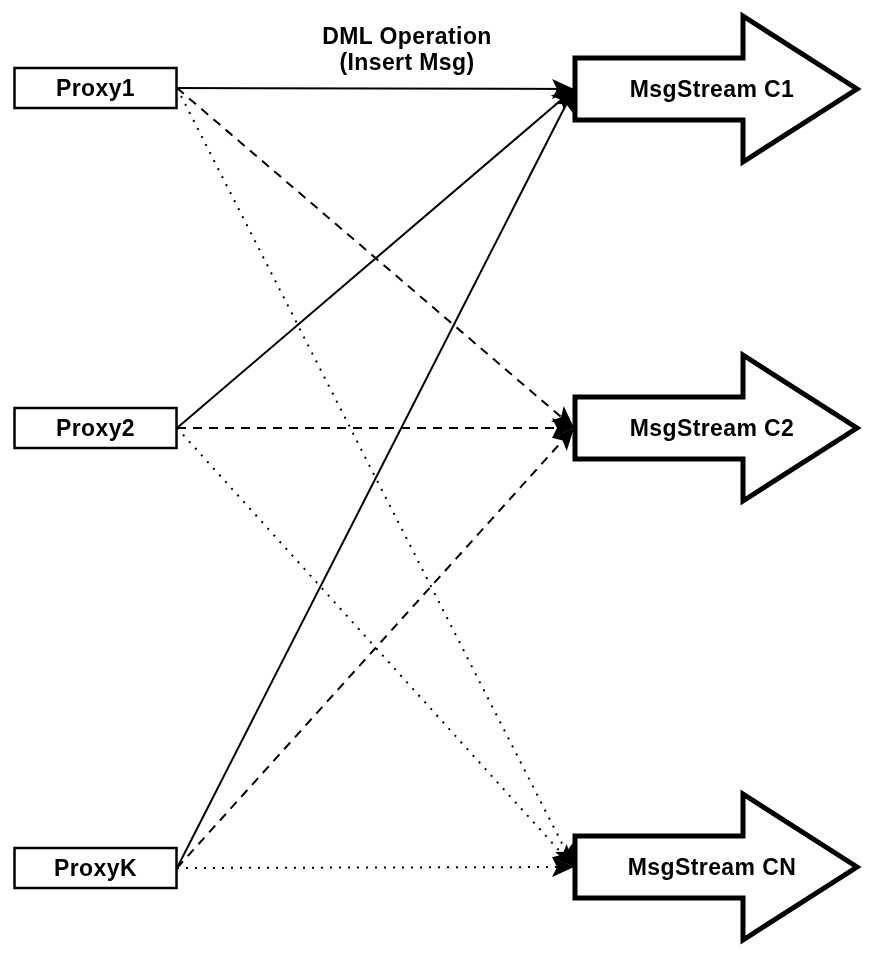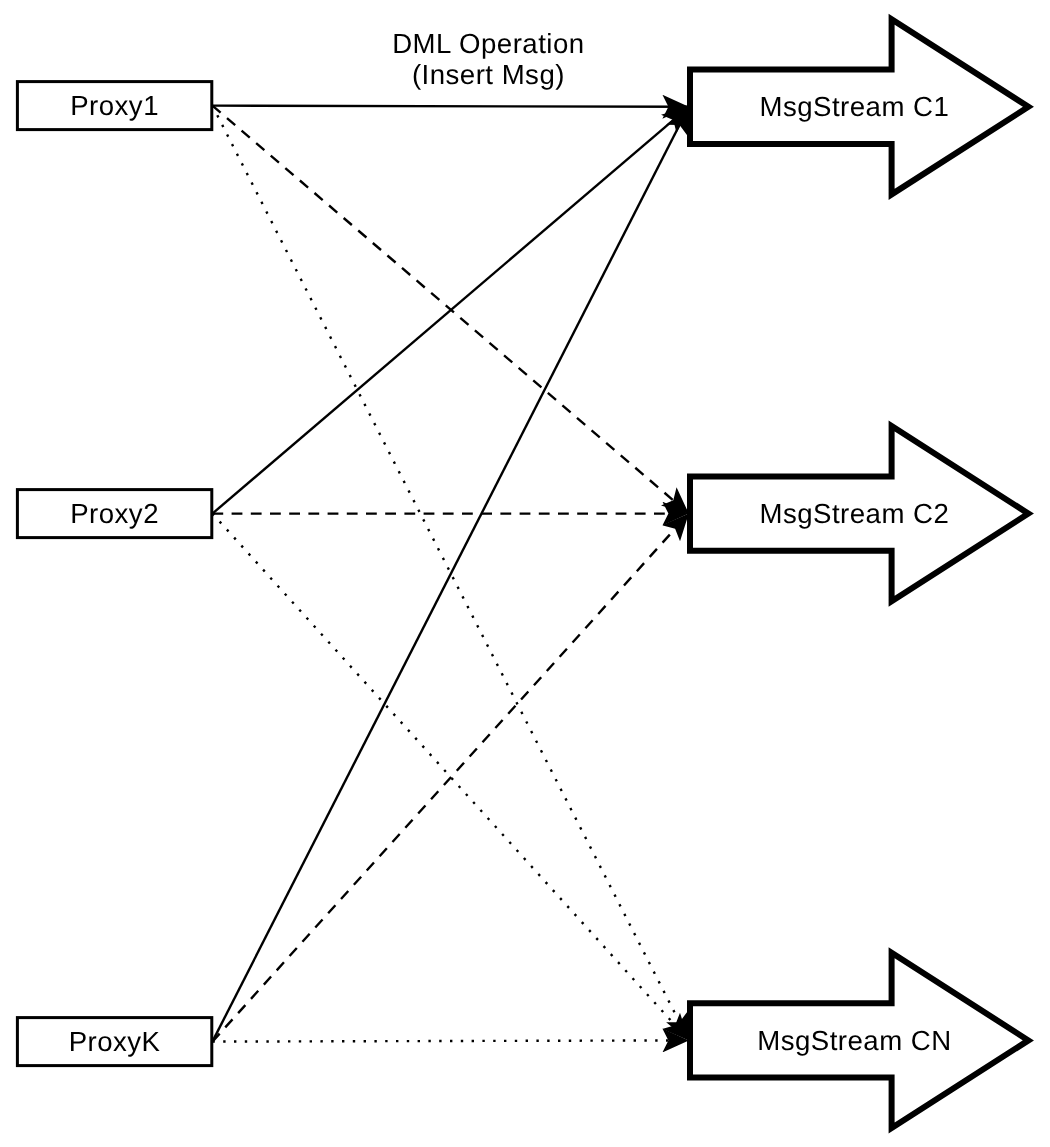--- a/index.html
+++ b/index.html
@@ -7,20 +7,21 @@
     margin: 0;
     padding: 0;
     background: var(--bg);
   }
   .stage {
     position: relative;
     width: 875px;
     height: 956px;
     background: var(--bg);
     overflow: hidden;
+    font-weight: bold;
   }
   svg { display: block; }
   .proxy-box {
     fill: var(--bg);
     stroke: var(--ink);
     stroke-width: 2.5;
   }
   .stream-arrow {
     fill: var(--bg);
     stroke: var(--ink);

